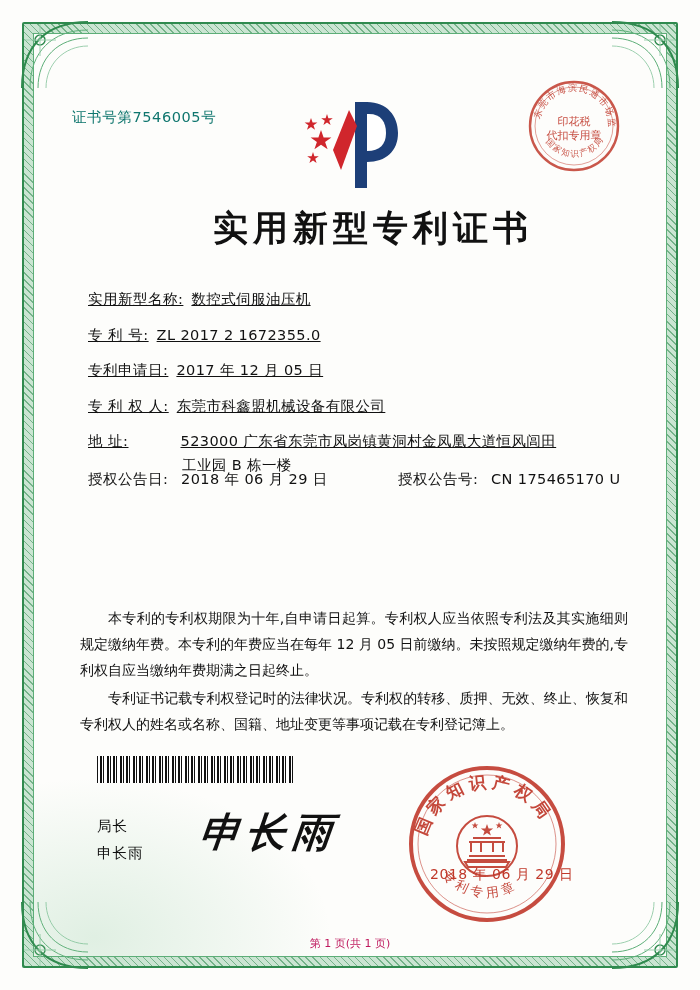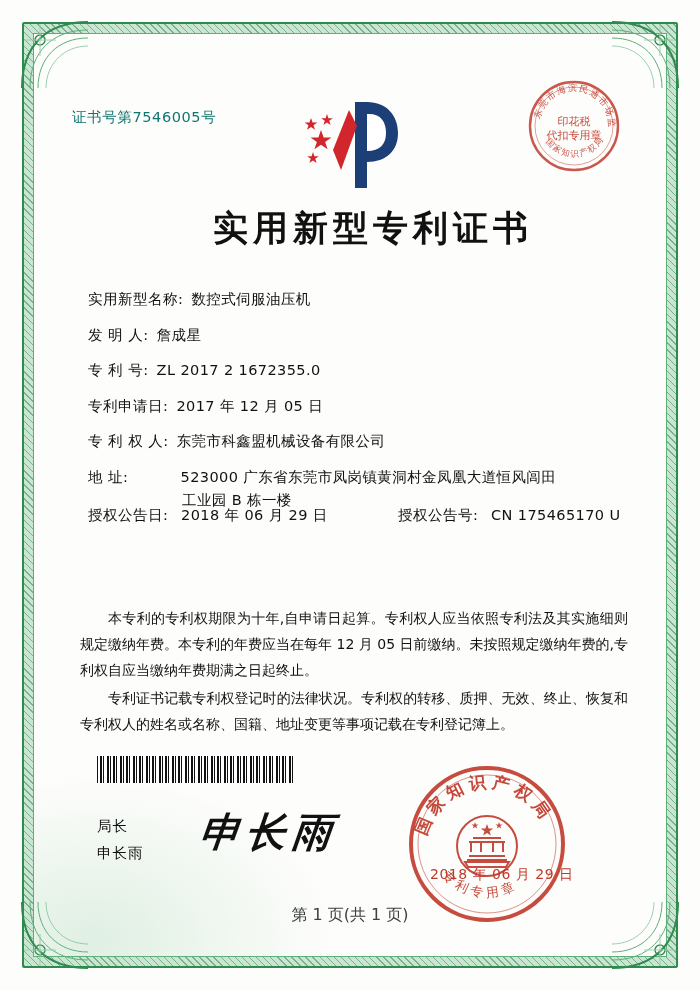--- a/index.html
+++ b/index.html
@@ -99,20 +99,21 @@
   .fields {
     position: absolute;
     left: 88px; right: 72px; top: 292px;
     font-size: 14.5px;
     line-height: 1;
   }
   .frow {
     display: flex;
     align-items: flex-start;
     margin-bottom: 21px;
+    text-decoration: underline;
   }
   .flabel {
     flex: 0 0 auto;
     letter-spacing: 0.5px;
     white-space: nowrap;
   }
   .fvalue {
     margin-left: 8px;
     letter-spacing: 0.4px;
   }
@@ -180,24 +181,24 @@
   }
   .seal-date {
     position: absolute;
     left: 430px; top: 866px;
     font-size: 14px;
     color: #c0392b;
     letter-spacing: 0.5px;
   }
   .page-no {
     position: absolute;
-    left: 0; right: 0; top: 905px;
+    left: 0; right: 0; top: 936px;
     text-align: center;
-    font-size: 16px;
-    color: #404040;
+    font-size: 11px;
+    color: #be185d;
   }
 
   
   .wash {
     position: absolute;
     left: 34px; bottom: 34px;
     width: 300px; height: 180px;
     background: radial-gradient(ellipse at 20% 90%, rgba(120,190,140,0.22), rgba(255,255,255,0) 70%);
     pointer-events: none;
   }
@@ -289,24 +290,20 @@
   </div>
 
   <div class="title">实用新型专利证书</div>
 
   <div class="fields">
     <div class="frow">
       <span class="flabel">实用新型名称:</span>
       <span class="fvalue">数控式伺服油压机</span>
     </div>
     <div class="frow">
-      <span class="flabel">发 明 人:</span>
-      <span class="fvalue">詹成星</span>
-    </div>
-    <div class="frow">
       <span class="flabel">专 利 号:</span>
       <span class="fvalue">ZL 2017 2 1672355.0</span>
     </div>
     <div class="frow">
       <span class="flabel">专利申请日:</span>
       <span class="fvalue">2017 年 12 月 05 日</span>
     </div>
     <div class="frow">
       <span class="flabel">专 利 权 人:</span>
       <span class="fvalue">东莞市科鑫盟机械设备有限公司</span>

